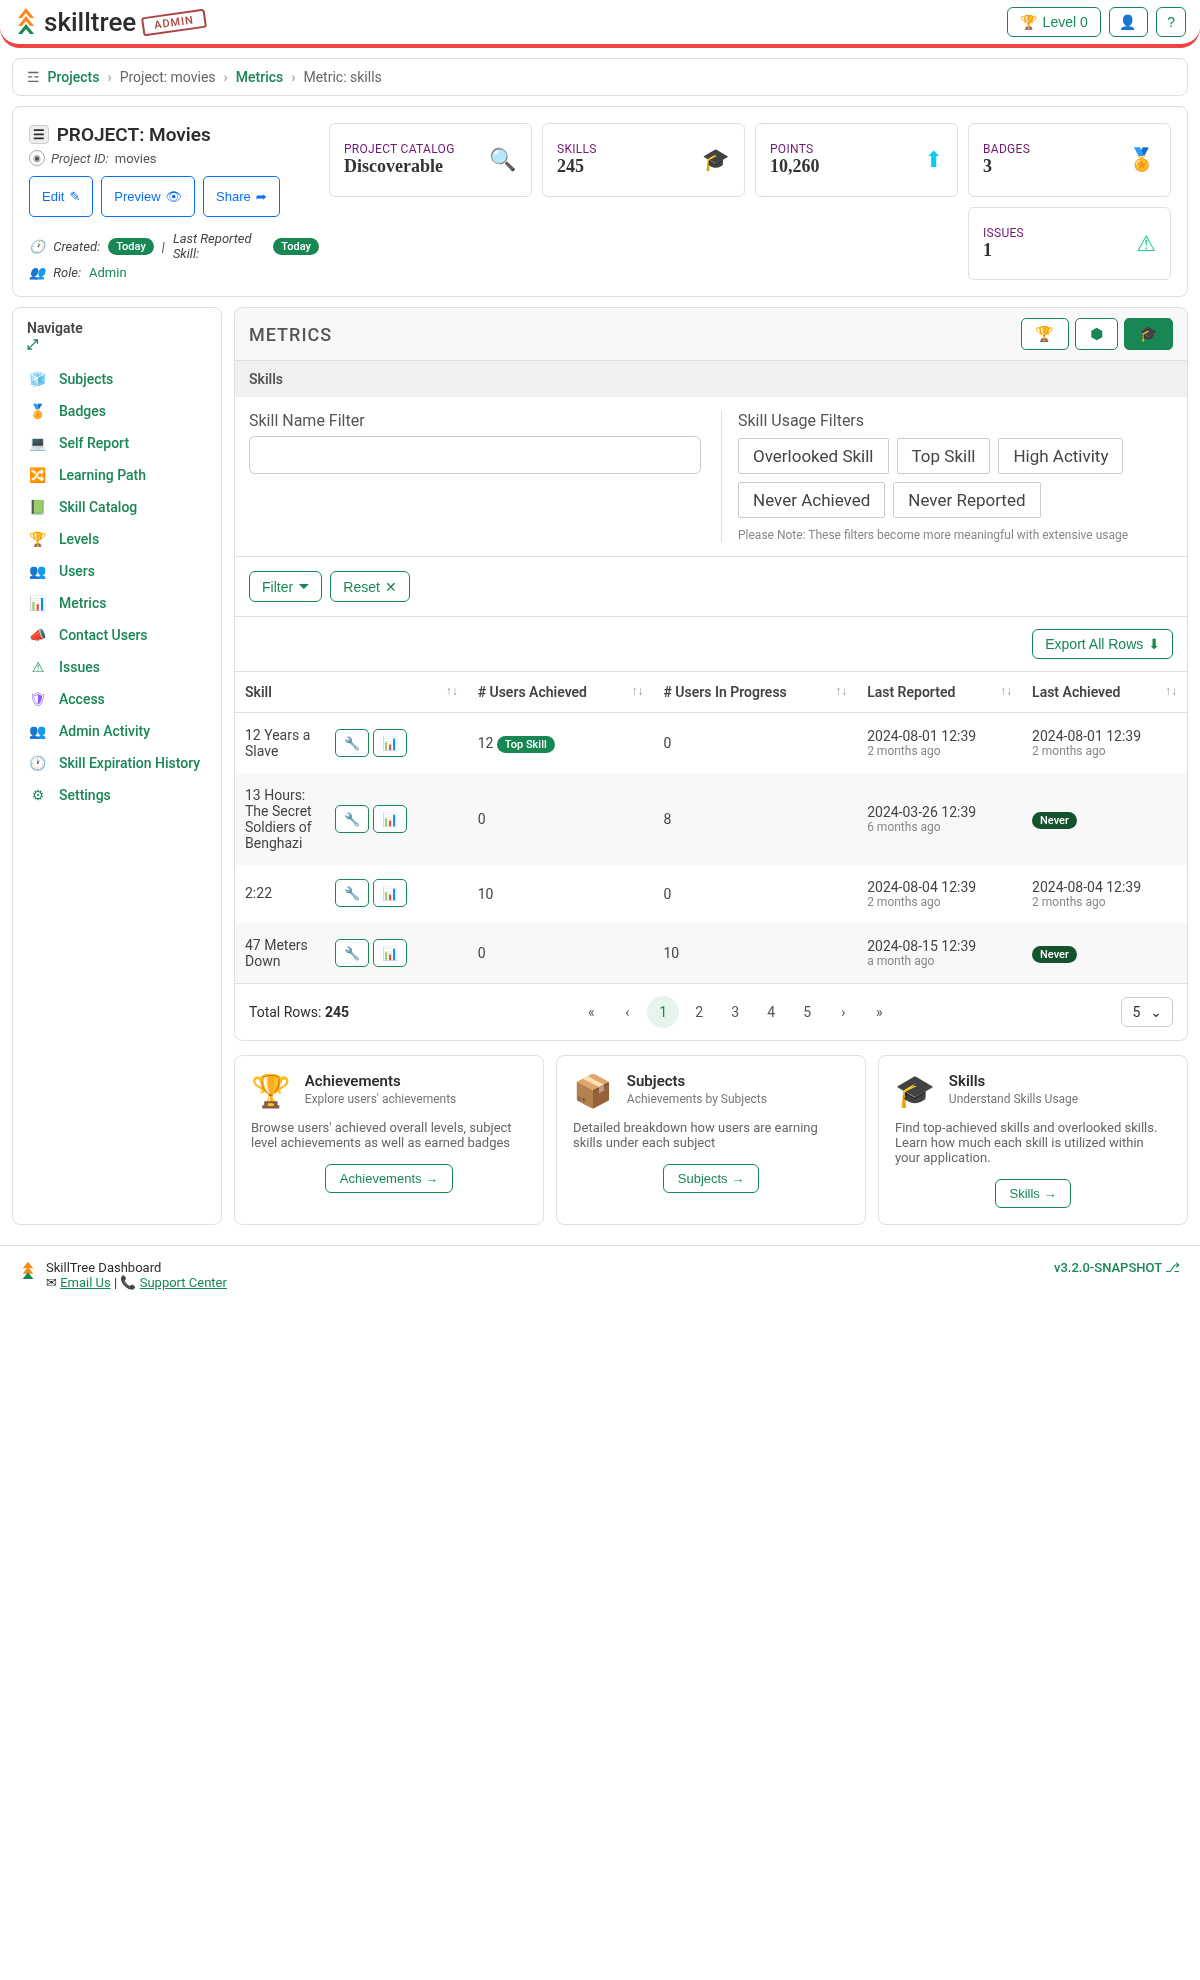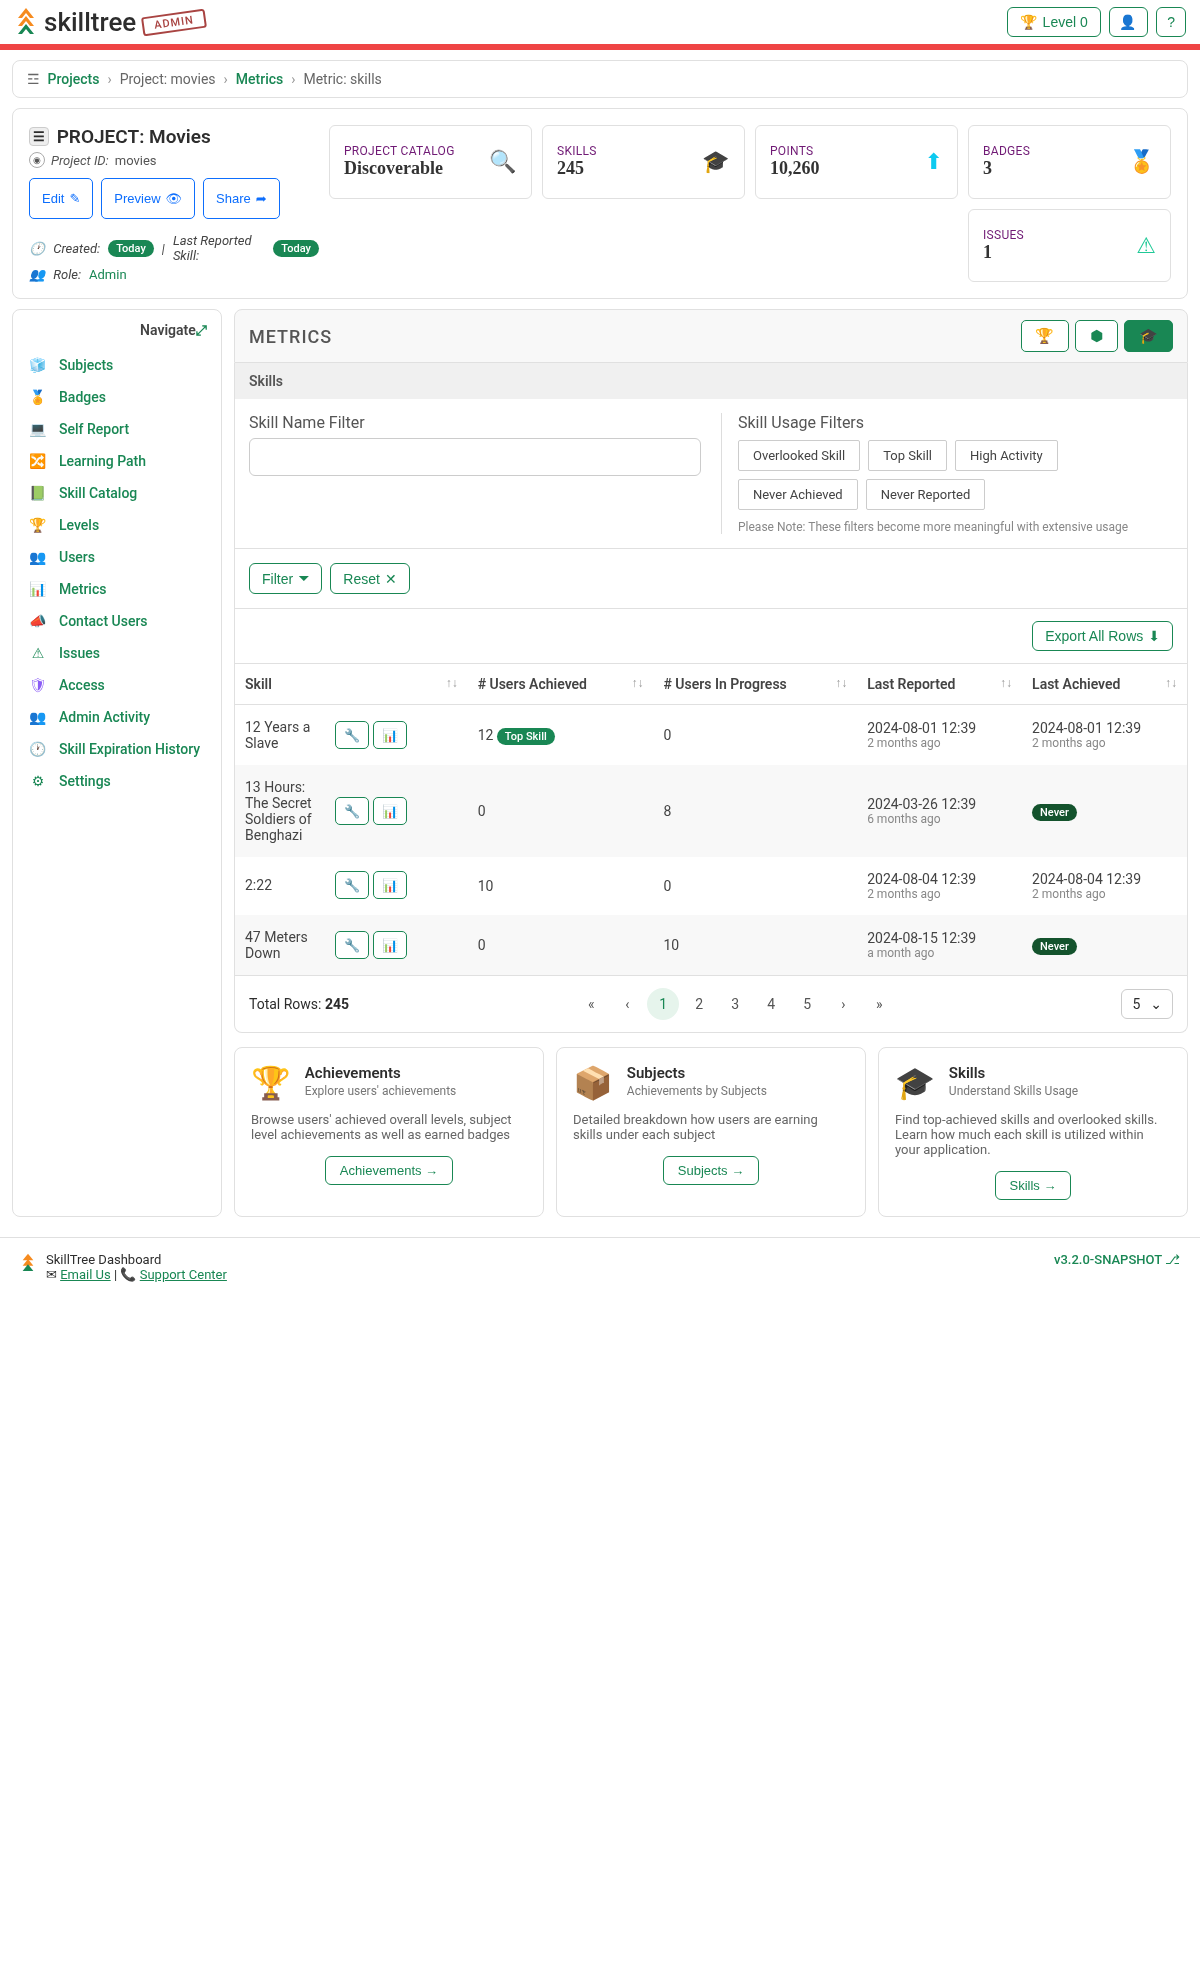--- a/index.html
+++ b/index.html
@@ -1,17 +1,17 @@
 <!DOCTYPE html>
 <html><head>
 <meta charset="utf-8">
 <style>
 * { box-sizing: border-box; margin: 0; padding: 0; }
 body { font-family: -apple-system, BlinkMacSystemFont, "Segoe UI", Roboto, sans-serif; background: #fff; color: #2d2d2d; font-size: 14px; }
-.header { display: flex; justify-content: space-between; align-items: center; padding: 6px 14px; border-bottom: 6px solid #ef4444; }
+.header { display: flex; justify-content: space-between; align-items: center; padding: 6px 14px; border-bottom: 4px solid #ef4444; border-radius: 20px; }
 .logo-area { display: flex; align-items: center; gap: 6px; }
 .logo-text { font-size: 26px; font-weight: 500; color: #2d2d2d; }
 .admin-badge { border: 2px solid #a94442; color: #a94442; padding: 1px 10px; font-size: 11px; transform: rotate(-8deg); border-radius: 3px; font-weight: 500; letter-spacing: 1px; }
 .header-right { display: flex; gap: 8px; }
 .btn-outline { border: 1px solid #198754; background: #fff; color: #198754; padding: 6px 12px; border-radius: 6px; cursor: pointer; font-size: 14px; display: inline-flex; align-items: center; gap: 5px; }
 .btn-outline.icon-only { padding: 6px 10px; }
 .breadcrumb-box { margin: 10px 12px; border: 1px solid #e0e0e0; border-radius: 8px; padding: 10px 14px; }
 .breadcrumb { display: flex; align-items: center; gap: 8px; font-size: 14px; color: #666; }
 .breadcrumb a { color: #198754; text-decoration: none; font-weight: 500; }
 .breadcrumb .sep { color: #999; }
@@ -22,38 +22,38 @@
 .btn-row { display: flex; gap: 8px; margin-bottom: 14px; }
 .btn-sm { border: 1px solid #0d6efd; color: #0d6efd; background: #fff; padding: 12px 12px; border-radius: 5px; font-size: 13px; cursor: pointer; display: inline-flex; align-items: center; gap: 5px; }
 .meta-line { display: flex; align-items: center; gap: 8px; font-size: 13px; font-style: italic; color: #444; margin-top: 4px; }
 .pill { background: #198754; color: #fff; border-radius: 10px; padding: 2px 8px; font-size: 11px; font-style: normal; font-weight: 500; }
 .stat-box { border: 1px solid #e0e0e0; border-radius: 6px; padding: 12px 14px; display: flex; justify-content: space-between; align-items: center; }
 .stat-label { font-size: 12px; color: #701a75; letter-spacing: 0.3px; }
 .stat-value { font-size: 18px; font-weight: 600; color: #333; font-family: Liberation Serif, serif; }
 .stat-icon { font-size: 22px; }
 .main-grid { display: grid; grid-template-columns: 210px 1fr; gap: 0; margin: 0 12px 16px; }
 .sidebar { border: 1px solid #e0e0e0; border-radius: 8px; padding: 12px 0; }
-.sidebar-head { display: flex; justify-content: flex-end; padding: 0 14px 10px; font-weight: 600; color: #444; }
+.sidebar-head { display: flex; justify-content: space-between; padding: 0 14px 10px; font-weight: 600; color: #444; flex-direction: column; }
 .nav-item { display: flex; align-items: center; gap: 12px; padding: 8px 16px; color: #198754; font-weight: 500; cursor: pointer; font-size: 14px; }
 .nav-item .nav-icon { width: 18px; text-align: center; color: #198754; }
 .nav-item.orange .nav-icon { color: #f68b1f; }
 .nav-item.purple .nav-icon { color: #8b5cf6; }
 .content { padding-left: 12px; }
 .metrics-head { display: flex; justify-content: space-between; align-items: center; background: #f8f8f8; border: 1px solid #e0e0e0; border-radius: 8px 8px 0 0; padding: 10px 14px; }
 .metrics-head h2 { font-size: 18px; font-weight: 500; color: #555; letter-spacing: 1px; }
 .tab-row { display: flex; gap: 6px; }
 .tab-btn { border: 1px solid #198754; background: #fff; color: #198754; padding: 6px 14px; border-radius: 5px; font-size: 15px; cursor: pointer; }
 .tab-btn.active { background: #198754; color: #fff; }
 .section-bar { background: #f0f0f0; border-left: 1px solid #e0e0e0; border-right: 1px solid #e0e0e0; padding: 10px 14px; font-weight: 600; color: #555; font-size: 14px; }
 .filter-panel { border: 1px solid #e0e0e0; border-top: none; padding: 14px; display: grid; grid-template-columns: 1fr 1fr; gap: 20px; }
 .filter-label { font-size: 16px; color: #555; margin-bottom: 6px; }
 .filter-input { width: 100%; border: 1px solid #ccc; border-radius: 6px; padding: 10px; font-size: 14px; }
 .usage-filters { border-left: 1px solid #ddd; padding-left: 16px; }
 .chip-row { display: flex; flex-wrap: wrap; gap: 8px; margin-top: 8px; }
-.chip { border: 1px solid #ccc; border-radius: 2px; padding: 7px 14px; font-size: 13px; cursor: pointer; color: #444; }
+.chip { border: 1px solid #ccc; border-radius: 2px; padding: 7px 14px; font-size: 17px; cursor: pointer; color: #444; }
 .note { font-size: 12px; color: #888; margin-top: 10px; }
 .action-row { padding: 14px; border: 1px solid #e0e0e0; border-top: none; display: flex; gap: 8px; }
 .export-row { padding: 12px 14px; border: 1px solid #e0e0e0; border-top: none; text-align: right; }
 .table-wrap { border: 1px solid #e0e0e0; border-top: none; }
 table { width: 100%; border-collapse: collapse; }
 th { text-align: left; padding: 12px 10px; font-size: 14px; font-weight: 600; color: #444; background: #fff; border-bottom: 1px solid #e0e0e0; }
 th .sort { color: #999; margin-left: 4px; font-size: 12px; float: right; }
 td { padding: 14px 10px; font-size: 14px; color: #444; vertical-align: middle; }
 tbody tr:nth-child(even) { background: #f8f8f8; }
 .row-btns { display: inline-flex; gap: 4px; }

